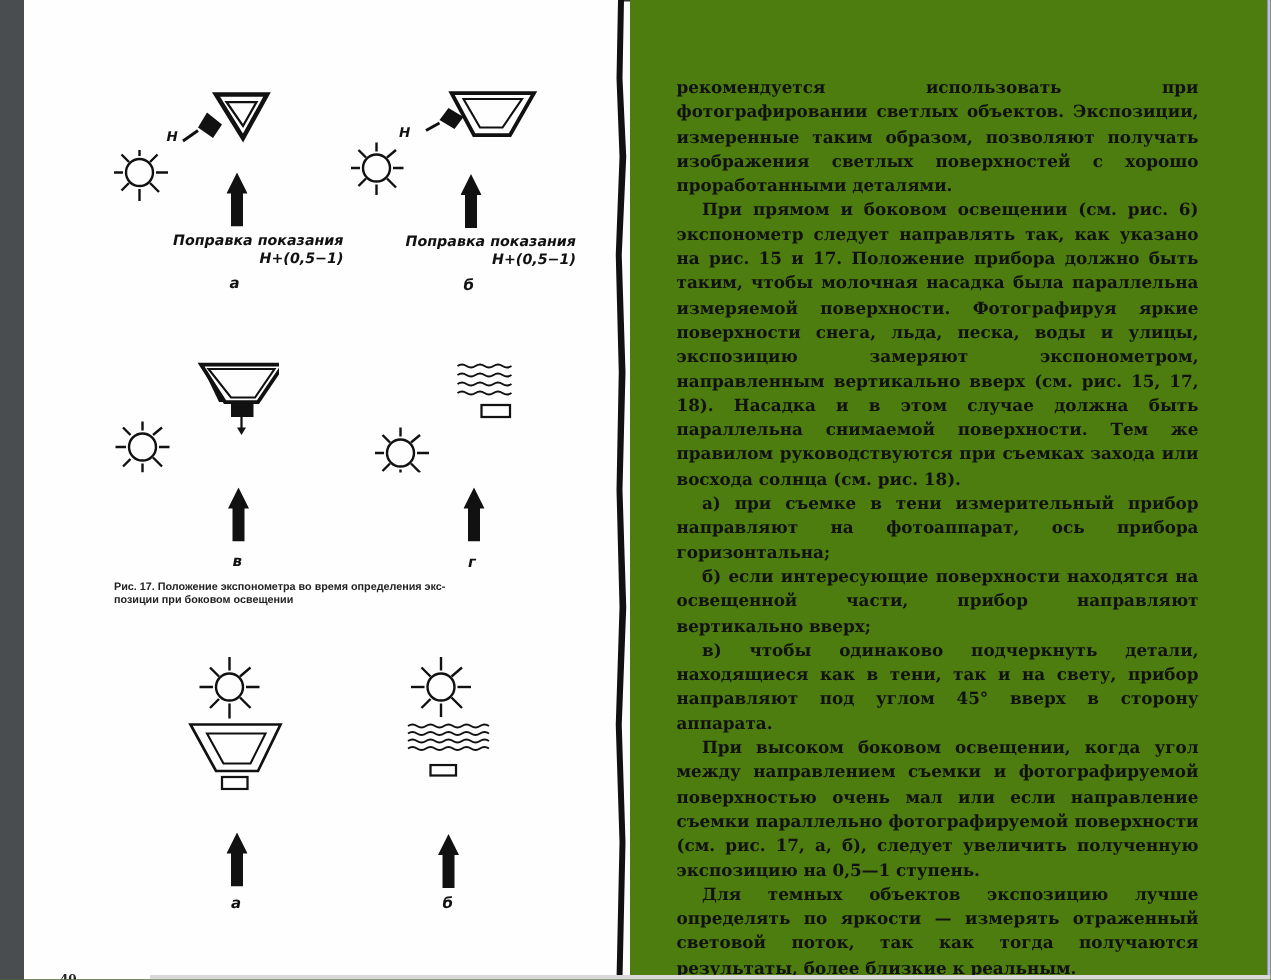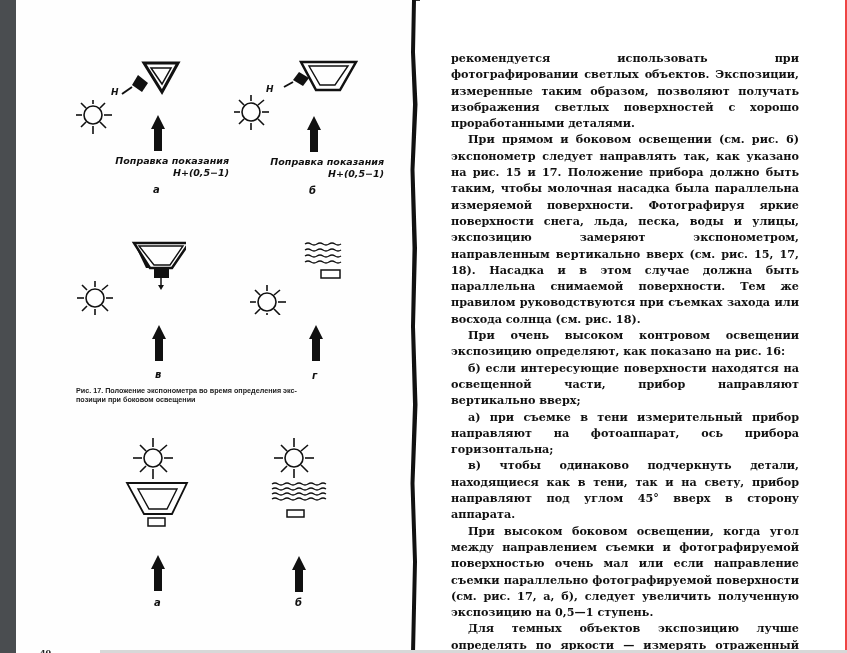--- a/index.html
+++ b/index.html
@@ -1,20 +1,20 @@
 <!DOCTYPE html>
 <html><head>
 <meta charset="utf-8">
 <style>
   html, body { margin:0; padding:0; }
   body { width:847px; height:653px; background:#4a4d50; position:relative; overflow:hidden; font-family:"DejaVu Serif", serif; }
   .viewer { position:absolute; left:16px; top:0; width:831px; height:653px; background:#ffffff; }
   .left-page { position:absolute; left:16px; top:0; width:397px; height:650px; background:#fefefe; }
   .gutter { position:absolute; left:409px; top:0; width:10px; height:653px; background:#111; clip-path: polygon(30% 0, 70% 0, 60% 8%, 85% 16%, 55% 26%, 80% 38%, 60% 50%, 85% 62%, 55% 74%, 80% 86%, 60% 100%, 20% 100%, 40% 86%, 15% 74%, 40% 62%, 20% 50%, 35% 38%, 15% 26%, 40% 16%, 20% 8%); }
-  .right-page { position:absolute; left:420px; top:0; width:427px; height:650px; background:#ffffff; border-right:2px solid #ef4444; box-sizing:border-box; }
+  .right-page { position:absolute; left:420px; top:0; width:427px; height:650px; background:#4d7c0f; border-right:2px solid #c4b5fd; box-sizing:border-box; }
   .topline { position:absolute; left:16px; top:0; width:831px; height:1px; background:#333; }
   .bottomline { position:absolute; left:100px; top:650px; width:747px; height:3px; background:#d8d8d8; }
   .text-col { position:absolute; left:31px; top:50px; width:348px; font-size:11.2px; line-height:16.3px; color:#111; font-weight:bold; text-align:justify; }
   .text-col p { margin:0; }
   .text-col p.indent { text-indent:17px; }
   .fig { position:absolute; }
   .cap-italic { font-family:"DejaVu Sans", sans-serif; font-style:italic; font-weight:bold; font-size:9.5px; color:#111; text-align:right; position:absolute; width:140px; line-height:12px; }
   .letter { font-family:"DejaVu Sans", sans-serif; font-style:italic; font-weight:bold; font-size:10px; position:absolute; color:#111; }
   .figcap { position:absolute; font-family:Liberation Sans, sans-serif; font-size:7.2px; font-weight:bold; color:#222; line-height:9px; }
   .page-num { position:absolute; left:40px; top:647px; font-size:8px; color:#222; font-weight:bold; }
@@ -194,23 +194,22 @@
 </div>
 
 <span class="page-num">40</span>
 
 <div class="gutter"></div>
 
 <div class="right-page">
   <div class="text-col">
     <p>рекомендуется использовать при фотографировании светлых объектов. Экспозиции, измеренные таким образом, позволяют получать изображения светлых поверхностей с хорошо проработанными деталями.</p>
     <p class="indent">При прямом и боковом освещении (см. рис. 6) экспонометр следует направлять так, как указано на рис. 15 и 17. Положение прибора должно быть таким, чтобы молочная насадка была параллельна измеряемой поверхности. Фотографируя яркие поверхности снега, льда, песка, воды и улицы, экспозицию замеряют экспонометром, направленным вертикально вверх (см. рис. 15, 17, 18). Насадка и в этом случае должна быть параллельна снимаемой поверхности. Тем же правилом руководствуются при съемках захода или восхода солнца (см. рис. 18).</p>
-    <p class="indent">При очень высоком контровом освещении экспозицию определяют, как показано на рис. 16:</p>
+    <p class="indent">а) при съемке в тени измерительный прибор направляют на фотоаппарат, ось прибора горизонтальна;</p>
     <p class="indent">б) если интересующие поверхности находятся на освещенной части, прибор направляют вертикально вверх;</p>
-    <p class="indent">а) при съемке в тени измерительный прибор направляют на фотоаппарат, ось прибора горизонтальна;</p>
     <p class="indent">в) чтобы одинаково подчеркнуть детали, находящиеся как в тени, так и на свету, прибор направляют под углом 45° вверх в сторону аппарата.</p>
     <p class="indent">При высоком боковом освещении, когда угол между направлением съемки и фотографируемой поверхностью очень мал или если направление съемки параллельно фотографируемой поверхности (см. рис. 17, а, б), следует увеличить полученную экспозицию на 0,5—1 ступень.</p>
     <p class="indent">Для темных объектов экспозицию лучше определять по яркости — измерять отраженный световой поток, так как тогда получаются результаты, более близкие к реальным.</p>
 
   </div>
 </div>
 
 <div class="bottomline"></div>
 
 </body></html>

